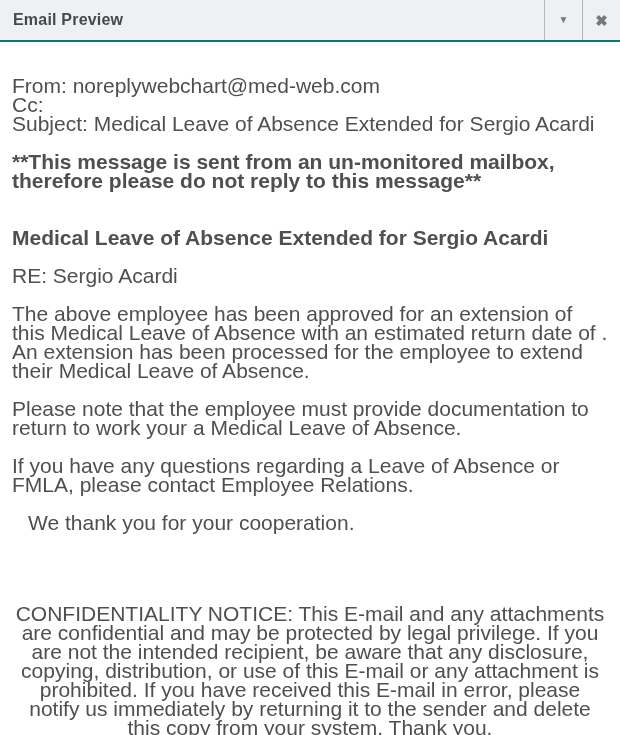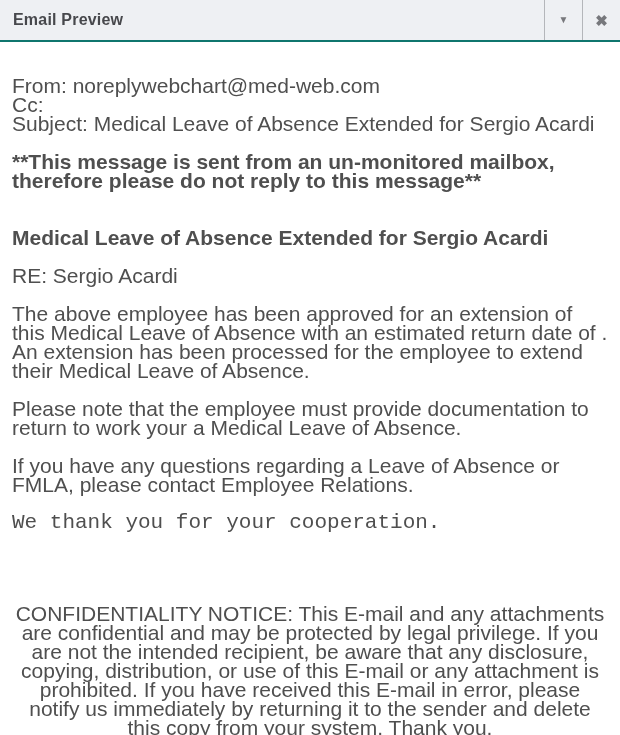--- a/index.html
+++ b/index.html
@@ -71,22 +71,21 @@
     font-weight: bold;
     margin: 0 0 19px 0;
   }
   .re-line {
     margin: 0 0 19px 0;
   }
   .para {
     margin: 0 0 19px 0;
   }
   .closing {
-    margin: 0;
-    font-family: Liberation Mono, monospace;
+    margin: 16px;
   }
   .confidentiality {
     margin: 72px 0 0 0;
     text-align: center;
   }
 </style>
 </head>
 <body>
 
 <div class="dialog">

